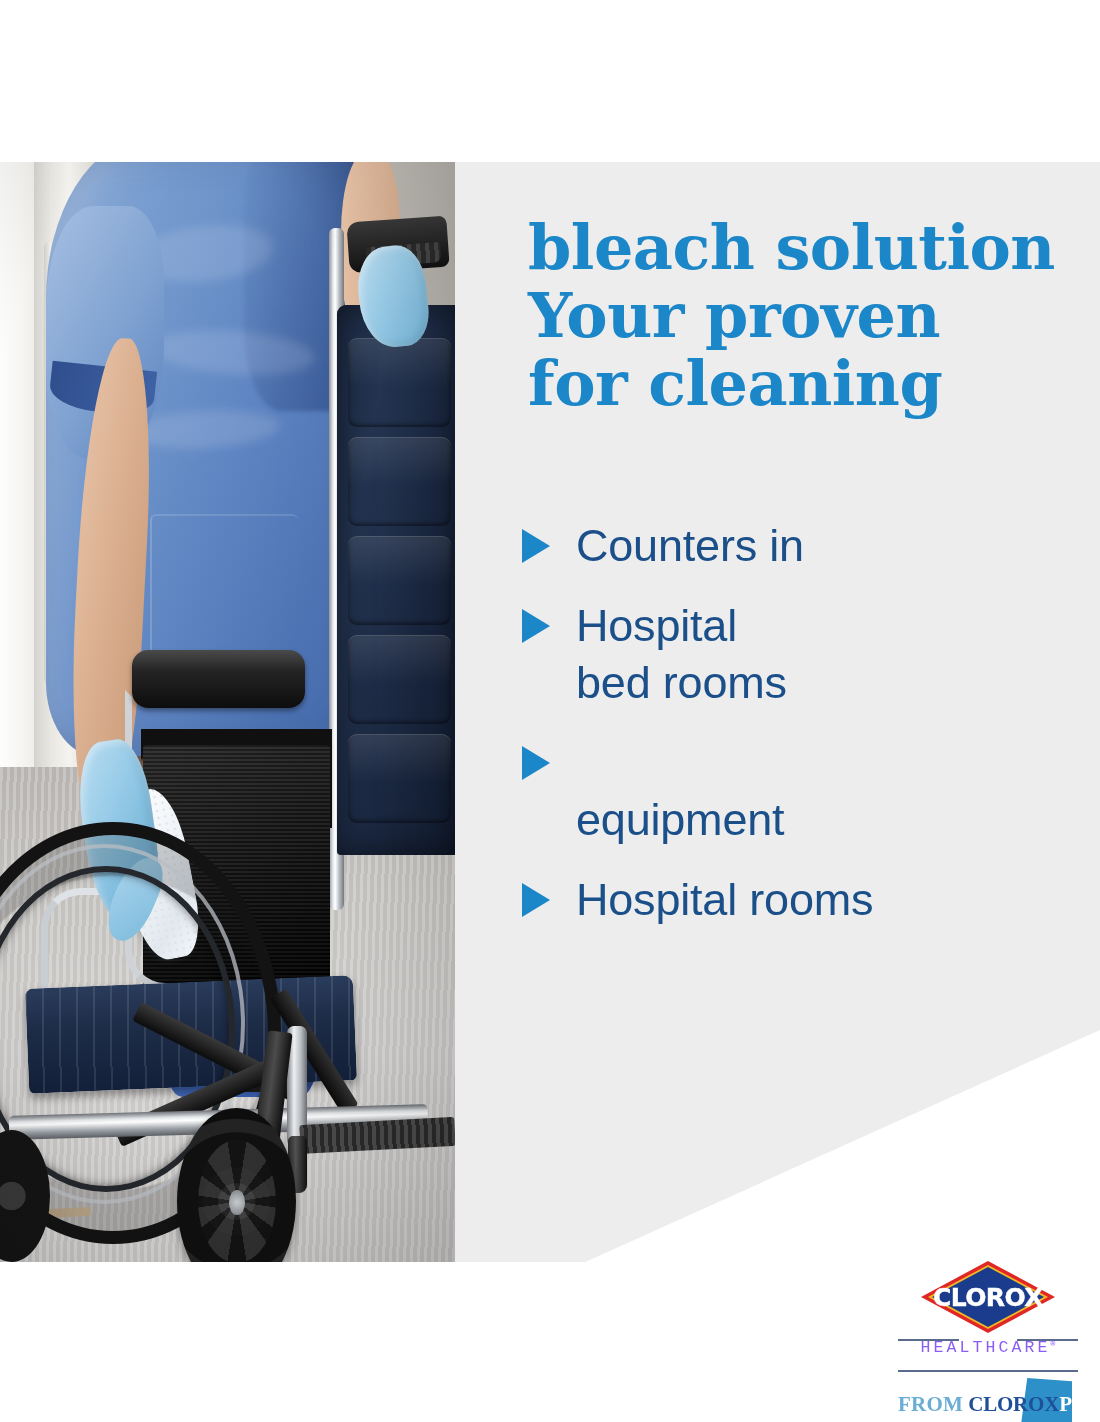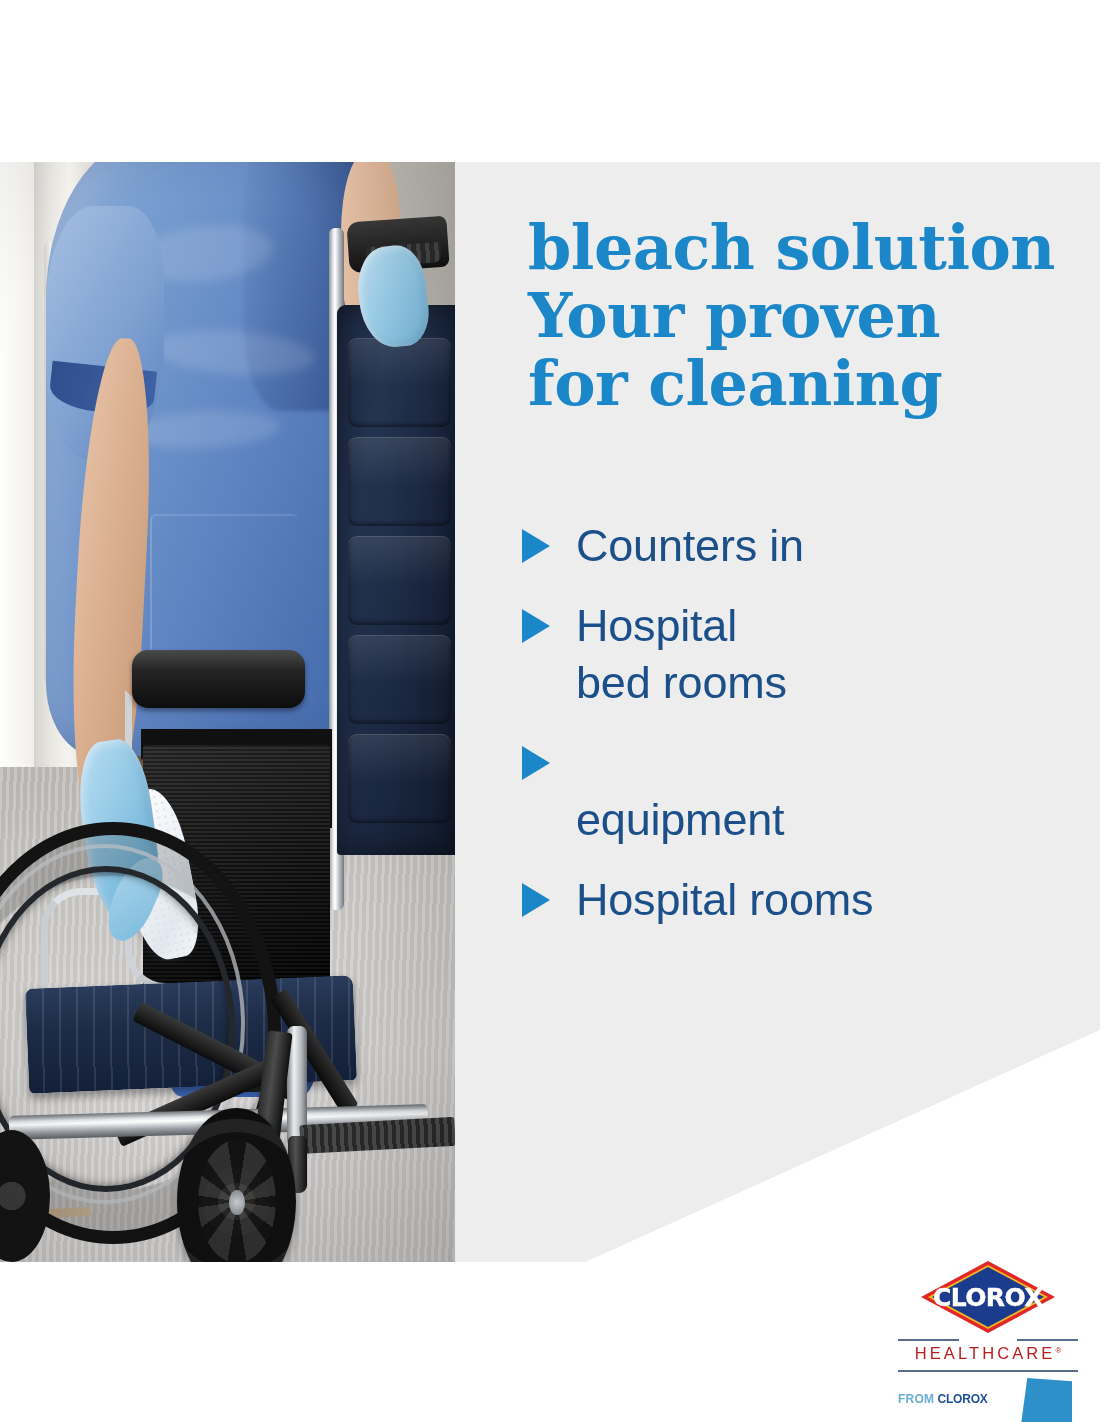--- a/index.html
+++ b/index.html
@@ -490,26 +490,26 @@
   }
   .hc-rule-top::after {
     content: "";
     position: absolute;
     left: 34%; top: -1px;
     width: 32%; height: 4px;
     background: #ffffff;
   }
   .healthcare-text {
     position: absolute;
-    top: 6px; left: 0; width: 100%;
-    font-family: Liberation Sans, sans-serif;
+    top: 0; left: 0; width: 100%;
+    font-family: Liberation Mono, monospace;
     font-size: 16.5px;
     font-weight: 400;
     letter-spacing: 3.1px;
-    color: #b91c1c;
+    color: #8b5cf6;
     white-space: nowrap;
   }
   .healthcare-text sup {
     font-size: 8px;
     letter-spacing: 0;
     vertical-align: super;
   }
   .hc-rule-bottom {
     position: absolute;
     bottom: -4px; left: 0; width: 100%;
@@ -526,24 +526,24 @@
     position: absolute;
     right: 6px; top: 0;
     width: 52px; height: 54px;
     background: #2d90c8;
     -webkit-clip-path: polygon(14% 0%, 100% 6%, 100% 84%, 0% 100%);
     clip-path: polygon(14% 0%, 100% 6%, 100% 84%, 0% 100%);
   }
   .from-line {
     position: absolute;
     left: 0; right: 0; top: 14px;
-    font-family: Liberation Sans, sans-serif;
-    font-size: 12px;
+    font-family: Liberation Serif, serif;
+    font-size: 21px;
     white-space: nowrap;
-    text-align: left;
+    text-align: center;
   }
   .from-word {
     color: #6aaed6;
     font-weight: 700;
     letter-spacing: 0.2px;
   }
   .clorox-small {
     color: #1f4f96;
     font-weight: 700;
     letter-spacing: -0.2px;

